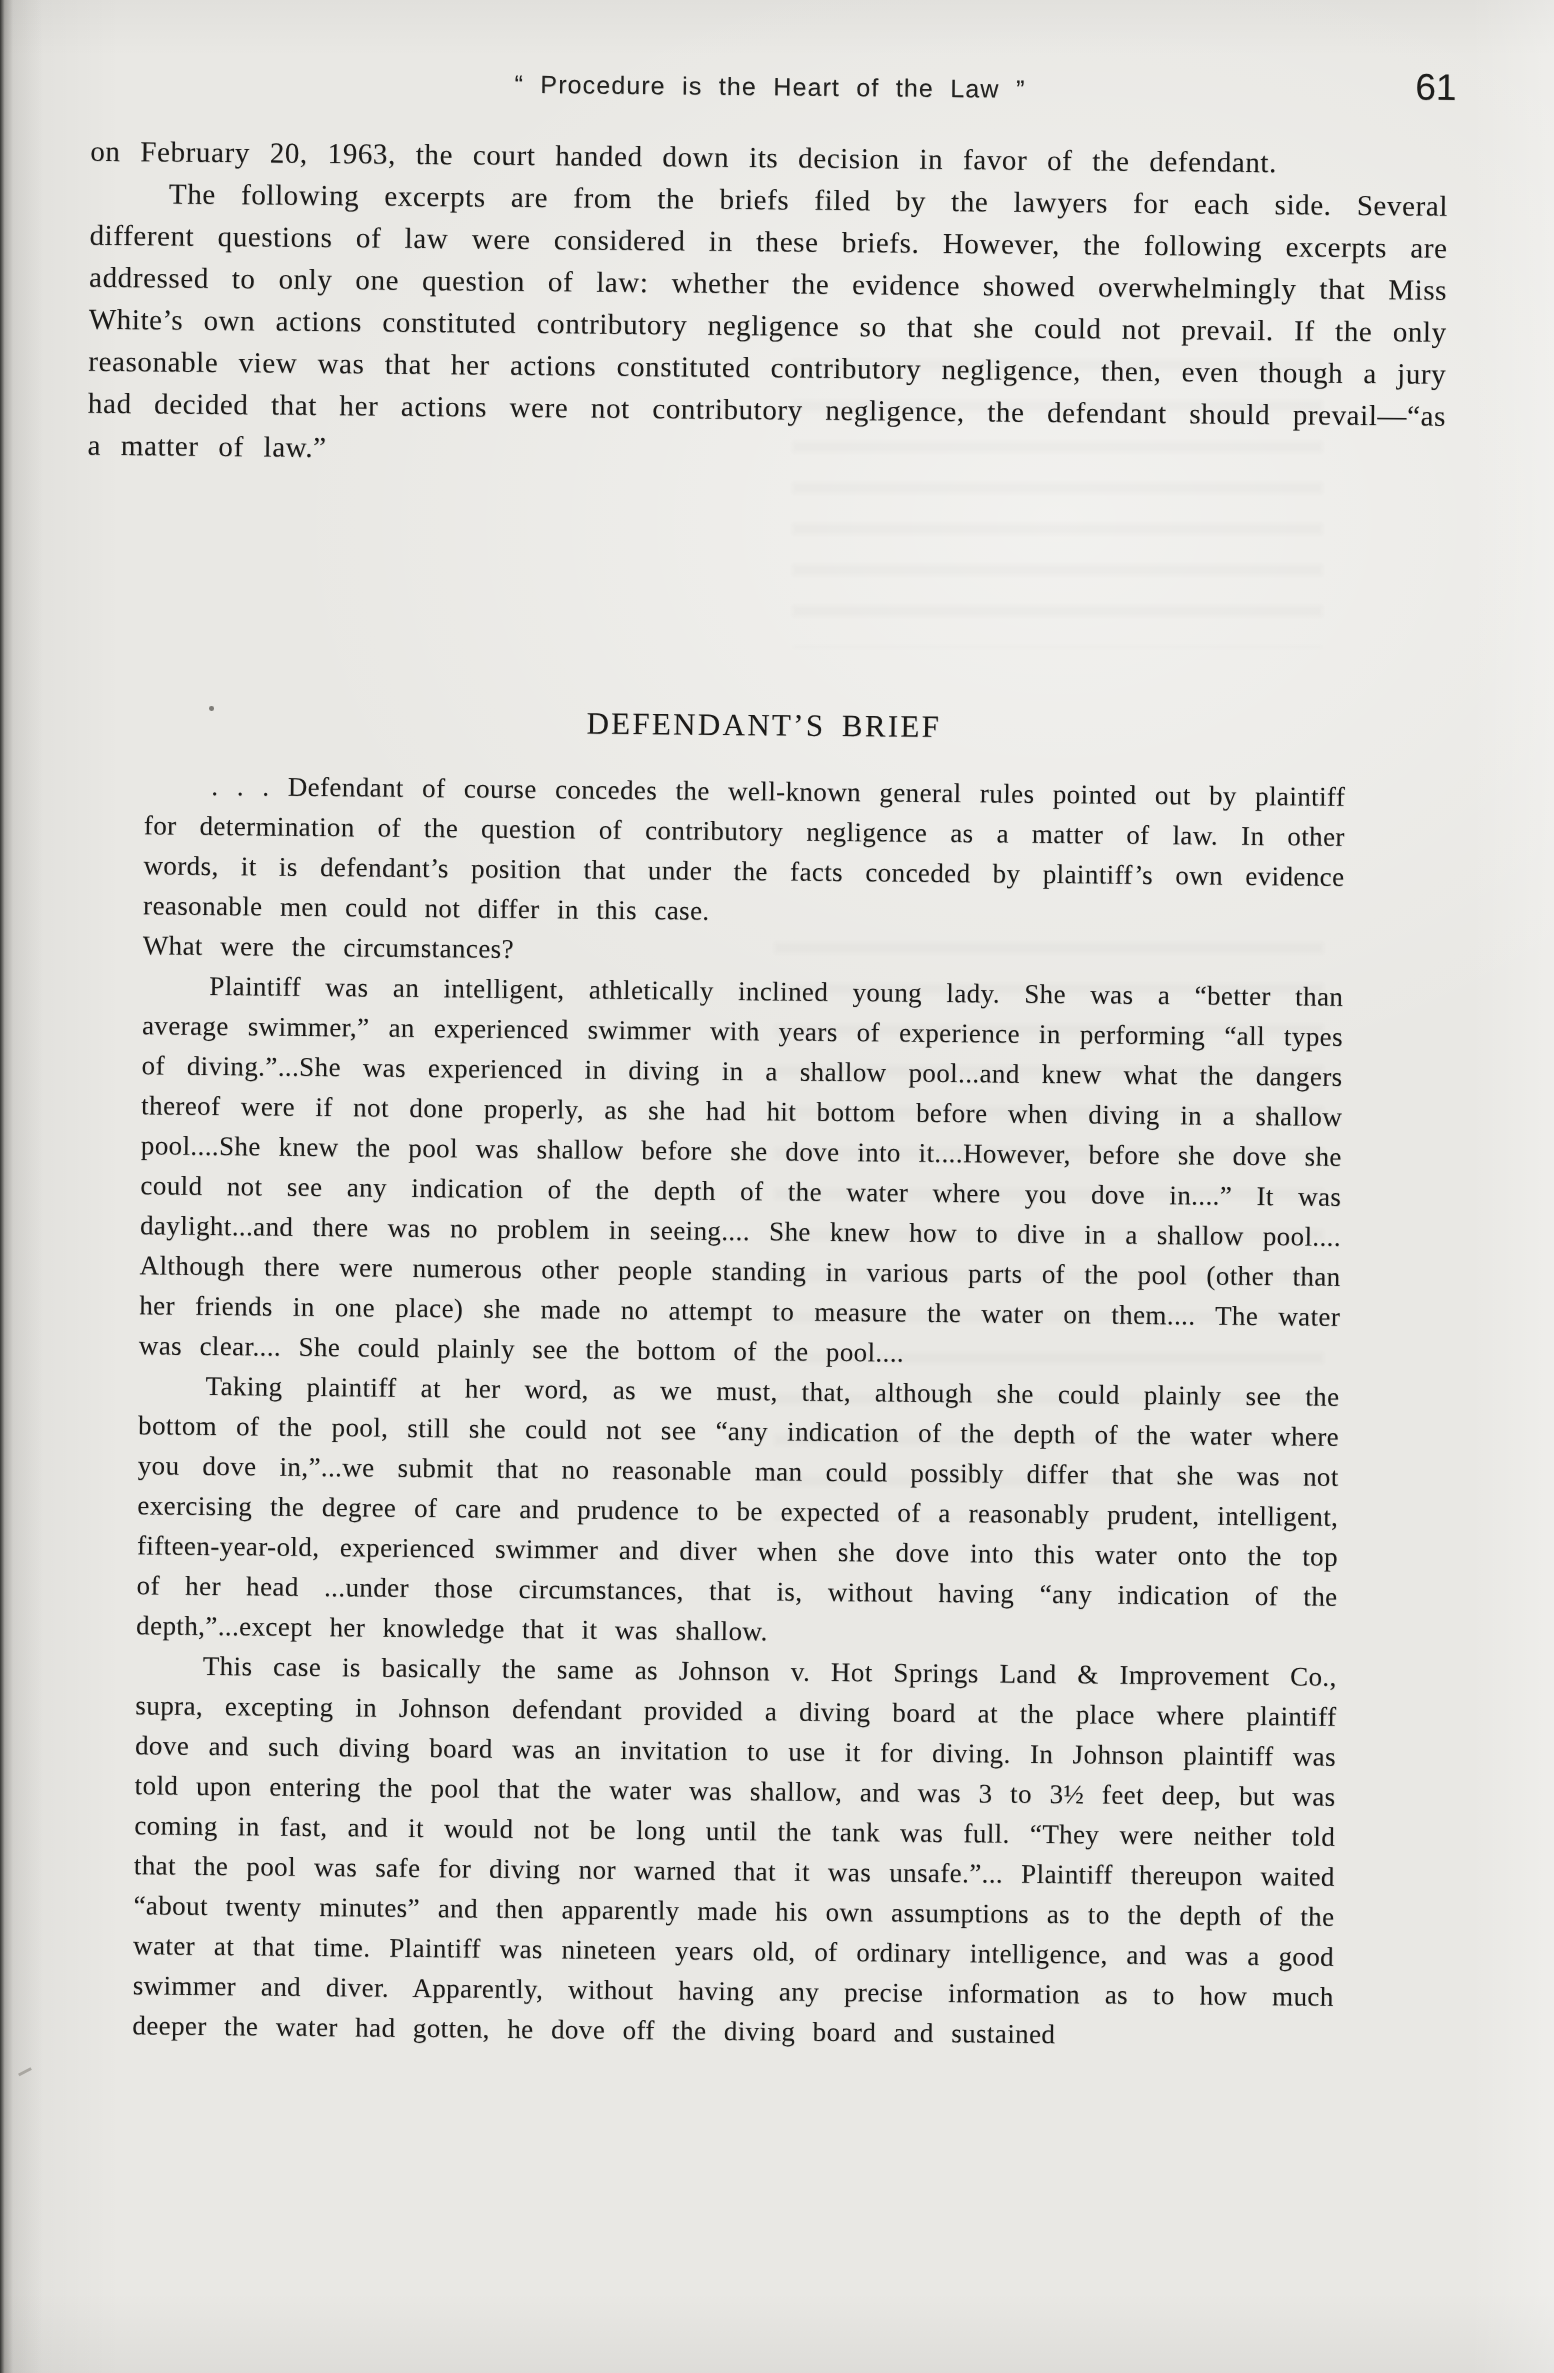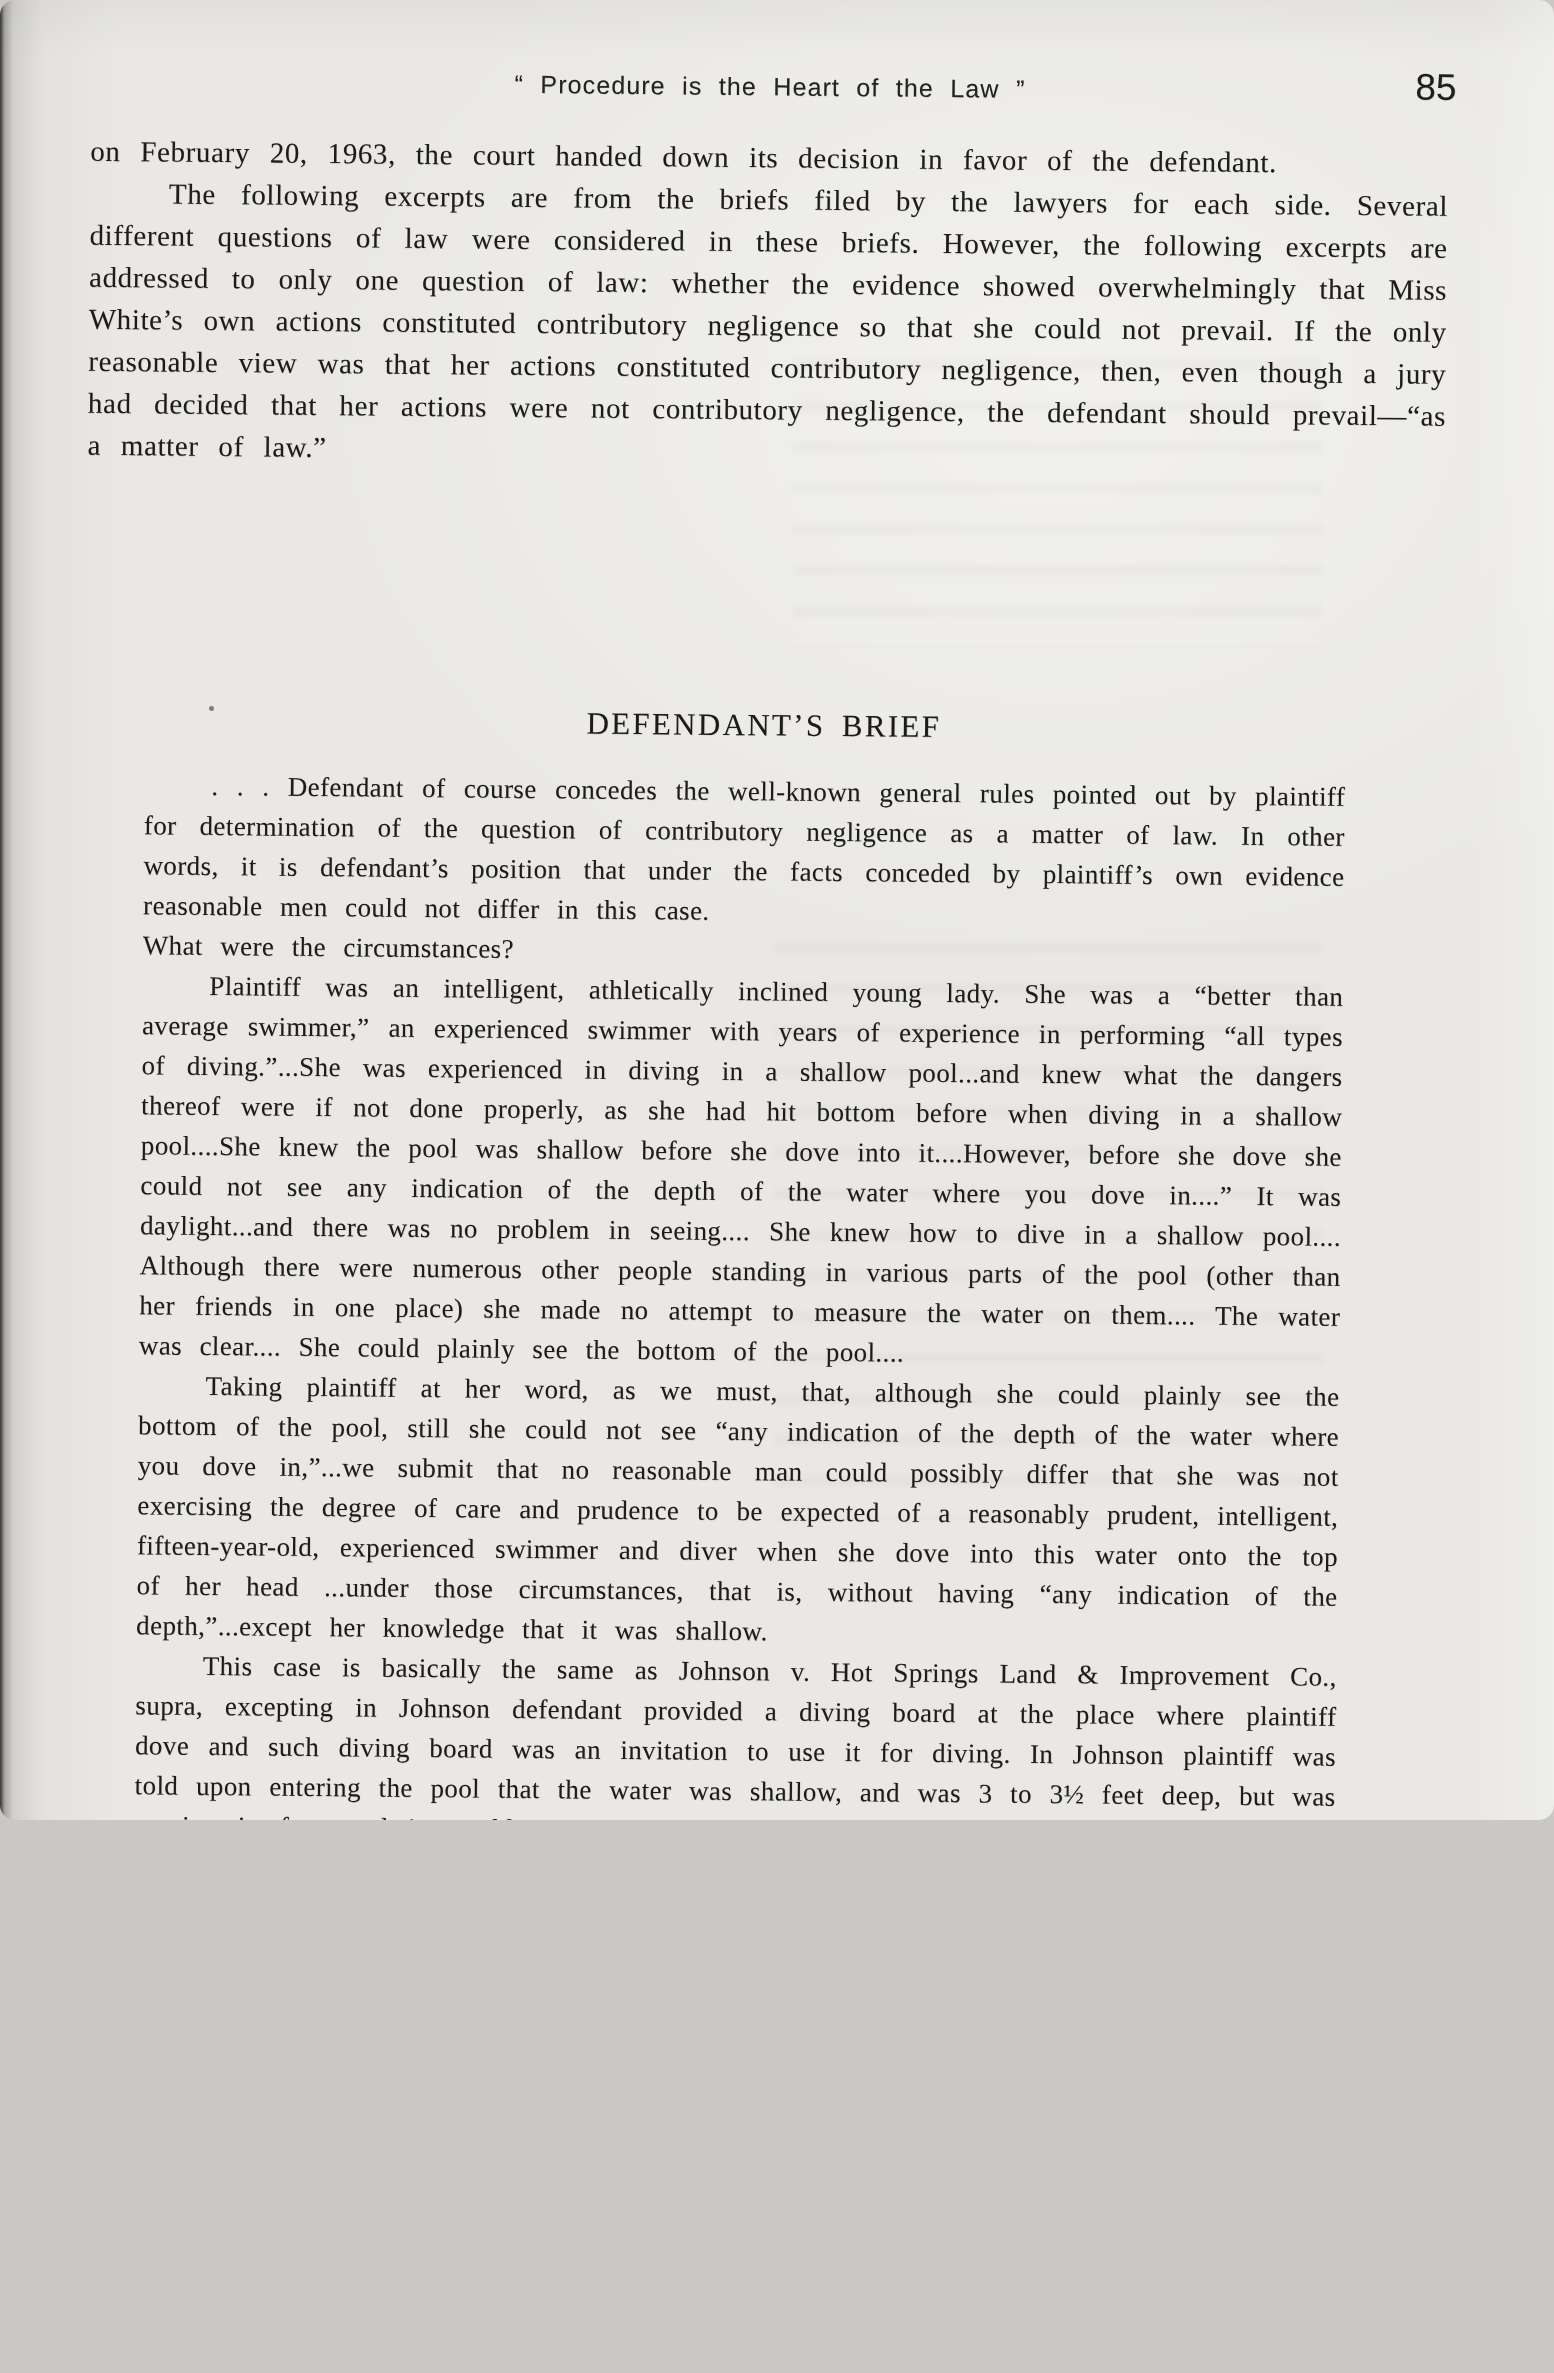--- a/index.html
+++ b/index.html
@@ -1,30 +1,29 @@
 <!DOCTYPE html>
 <html style="font-size:15px"><head>
 <meta charset="utf-8">
 <style>
   html,body{margin:0;padding:0;background:#c9c8c5;}
   .page{
     position:relative;
-    width:1554px;height:1820px;
+    width:1554px;height:2373px;
     margin:0 auto;
     overflow:hidden;
     background:
       linear-gradient(90deg, rgba(30,30,28,0.88) 0px, rgba(75,72,68,0.38) 4.7px, rgba(120,116,110,0.14) 13px, rgba(0,0,0,0) 43px),
       linear-gradient(90deg, rgba(0,0,0,0.045) 0px, rgba(0,0,0,0) 121px),
       linear-gradient(270deg, rgba(255,255,255,0.25) 0px, rgba(0,0,0,0) 84px),
       linear-gradient(180deg, rgba(0,0,0,0.035) 0px, rgba(0,0,0,0) 56px, rgba(0,0,0,0) 2293px, rgba(0,0,0,0.05) 2373px),
       radial-gradient(ellipse 1119px 839px at 68% 22%, rgba(255,255,255,0.40), rgba(255,255,255,0) 70%),
       #e9e8e4;
     font-family:"Liberation Serif", serif;
     color:#1d1c1a;
-    border-radius:15px;
   }
   .rot{
     position:absolute;left:0;top:0;width:100%;height:100%;
     transform:rotate(0.55deg);
     transform-origin:112px 84px;
     text-shadow:0.3px 0.4px 0.7px rgba(25,25,25,0.28);
   }
   .header{
     position:absolute;left:91px;top:60px;width:1358px;height:48px;
     font-family:"Liberation Sans", sans-serif;
@@ -90,21 +89,21 @@
 <body>
 
 <div class="page">
   <div class="ghost ghost-a"></div>
   <div class="ghost ghost-b"></div>
 
   <div class="rot">
 
     <div class="header">
       <div class="running-title">“ Procedure is the Heart of the Law ”</div>
-      <div class="page-number">85</div>
+      <div class="page-number">61</div>
     </div>
 
     <div class="main-text">
       <p>on February 20, 1963, the court handed down its decision in favor of the defendant.</p>
       <p class="ind-main">The following excerpts are from the briefs filed by the lawyers for each side. Several different questions of law were considered in these briefs. However, the following excerpts are addressed to only one question of law: whether the evidence showed overwhelmingly that Miss White’s own actions constituted contributory negligence so that she could not prevail. If the only reasonable view was that her actions constituted contributory negligence, then, even though a jury had decided that her actions were not contributory negligence, the defendant should prevail—“as a matter of law.”</p>
     </div>
 
     <h2 class="section-heading">DEFENDANT’S BRIEF</h2>
 
     <div class="excerpt">

